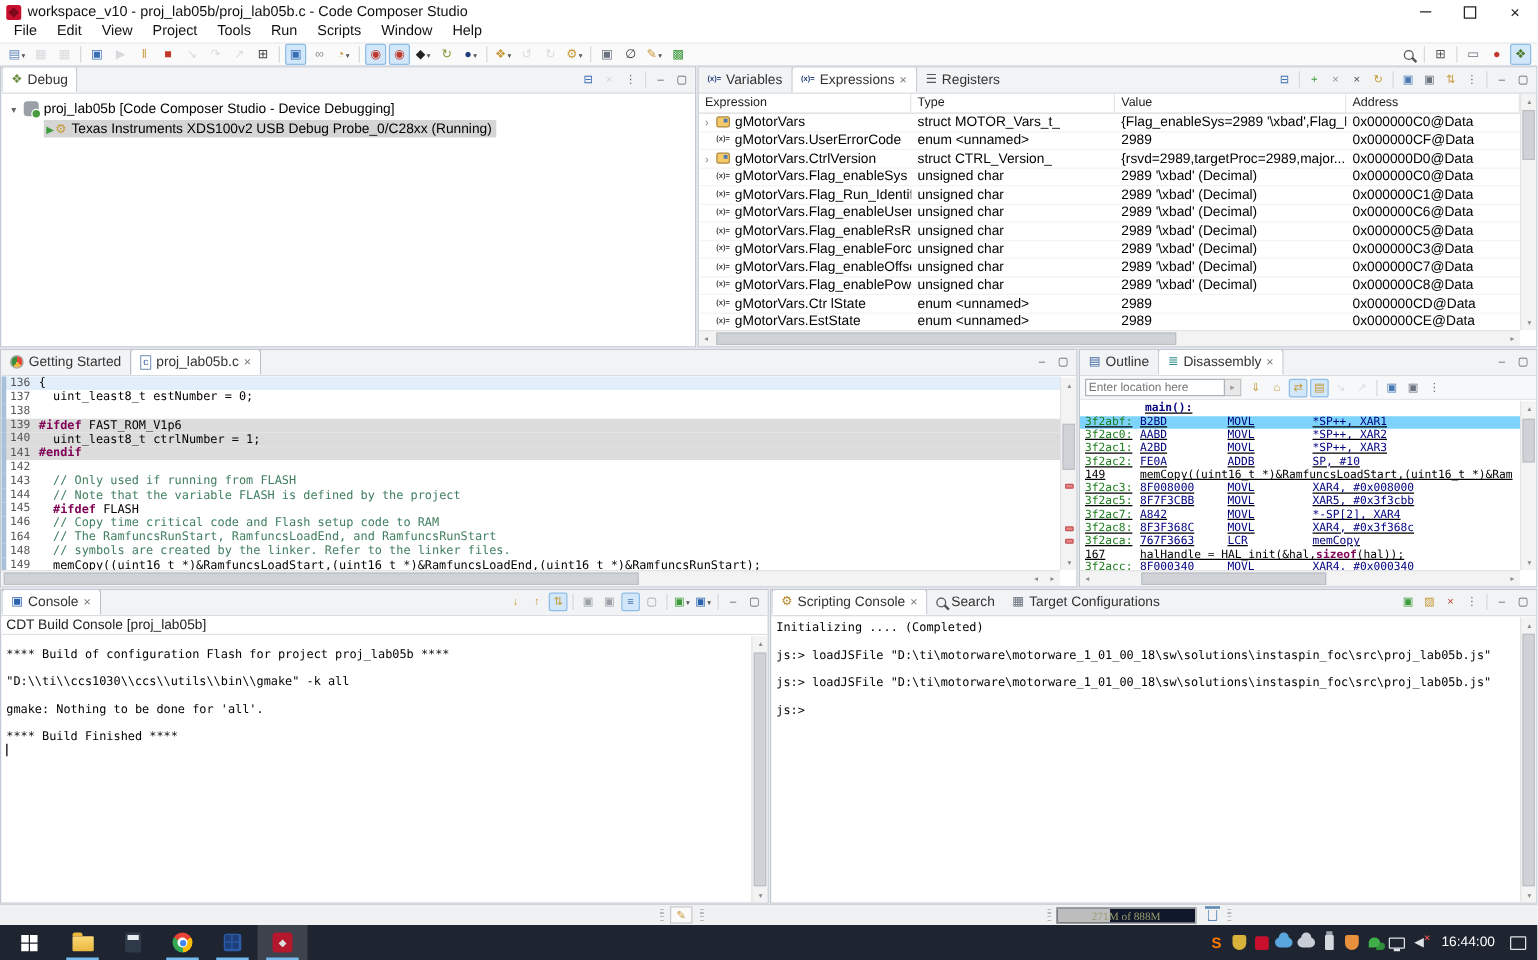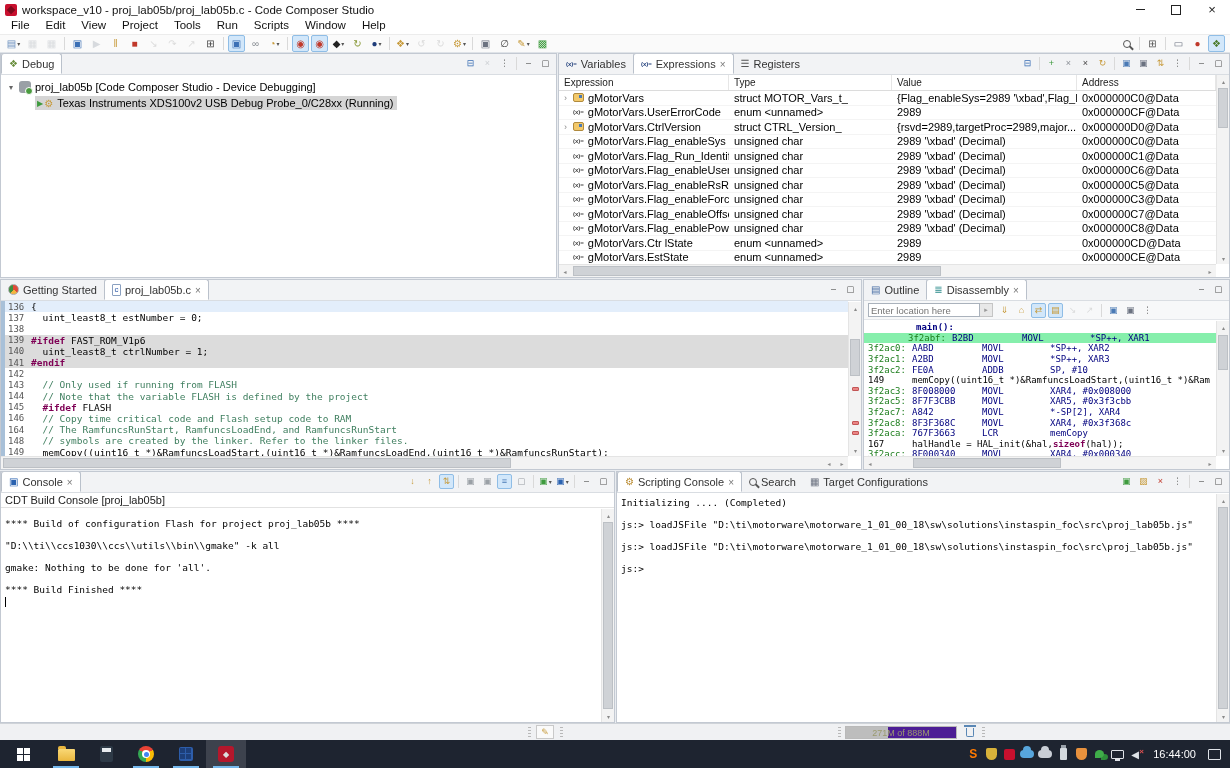--- a/index.html
+++ b/index.html
@@ -71,23 +71,23 @@
 .edline.gry{background:#dcdcdc;}
 .edline .chg{width:4px;height:100%;background:#a8c0d8;flex:none;}
 .edline .ln{width:26px;padding-left:3px;color:#555;font-size:9px;flex:none;}
 .kw{color:#7f0055;font-weight:bold;}
 .cm{color:#3f7f5f;}
 .pl{color:#000;}
 
 .dishead{height:19px;min-height:19px;background:#f7f8f9;border-bottom:1px solid #e3e6ea;display:flex;align-items:center;padding-left:4px;}
 .locinput{width:112px;height:14px;font-size:9.5px;border:1px solid #aab2bc;padding:0 2px;color:#333;font-family:"Liberation Sans",sans-serif;}
 .locbtn{width:13px;height:14px;background:#e8e8e8;border:1px solid #c5c5c5;border-left:none;margin-right:3px;display:flex;align-items:center;justify-content:center;font-size:7px;color:#999;}
-.disbody{flex:1;font-family:"DejaVu Sans Mono",monospace;font-size:9px;overflow:hidden;padding-top:2px;padding-right:13px;}
+.disbody{flex:1;font-family:"DejaVu Sans Mono",monospace;font-size:9px;overflow:hidden;padding-top:2px;padding-right:13px;text-decoration:underline;}
 .dline{height:10.6px;display:flex;align-items:center;white-space:pre;}
-.dline.dcur{background:#86efac;padding-left:40px;}
+.dline.dcur{background:#7dd3fc;}
 .daddr{width:48px;padding-left:4px;color:#1c7d1c;flex:none;}
 .dsrcnum{color:#000;}
 .dcode{width:70px;color:#00007f;flex:none;}
 .dmn{width:68px;color:#00007f;flex:none;}
 .dops{color:#00007f;}
 .dsrc{color:#000;}
 .dlabel{padding-left:52px;color:#000080;font-weight:bold;}
 
 .subtitlebar{height:15px;min-height:15px;font-size:11px;color:#222;padding:1px 0 0 4px;border-bottom:1px solid #e2e2e2;background:#fff;}
 .conbody{flex:1;font-family:"DejaVu Sans Mono",monospace;font-size:9.5px;padding:10px 14px 0 4px;overflow:hidden;}
@@ -97,21 +97,21 @@
 
 .sbv{position:absolute;width:13px;background:#f3f3f3;border-left:1px solid #e4e4e4;}
 .sbh{position:absolute;height:13px;background:#f3f3f3;border-top:1px solid #e4e4e4;}
 .sbt{position:absolute;background:#cfd2d6;border:1px solid #bcc0c5;}
 .sba{position:absolute;width:13px;height:12px;font-size:6px;color:#8a8a8a;display:flex;align-items:center;justify-content:center;}
 .ovmark{position:absolute;width:7px;height:4px;background:#e98585;border:1px solid #c25555;border-radius:1px;right:2px;}
 
 .statusbar{position:absolute;top:723px;left:0;width:1230px;height:17px;background:#f0f1f3;border-top:1px solid #cfd3d8;}
 .grip{position:absolute;top:3px;width:3px;height:11px;background:repeating-linear-gradient(#b8b8b8 0 1px,transparent 1px 3px);}
 .statico{position:absolute;left:536px;top:1px;width:18px;height:14px;border:1px solid #c9c9c9;background:#fafafa;display:flex;align-items:center;justify-content:center;font-size:9px;color:#c79a3a;}
-.heap{position:absolute;left:845px;top:2px;width:112px;height:13px;border:1px solid #b9b9b9;background:#4c1d95;overflow:hidden;}
+.heap{position:absolute;left:845px;top:2px;width:112px;height:13px;border:1px solid #b9b9b9;background:#0f172a;overflow:hidden;font-family:Liberation Serif, serif;}
 .heapfill{position:absolute;left:0;top:0;bottom:0;width:38%;background:#bdbdbd;}
 .heaptxt{position:absolute;left:0;right:0;text-align:center;font-size:9px;line-height:12px;color:#9a9a6e;}
 .trashbtn{position:absolute;left:962px;top:2px;width:15px;height:13px;display:flex;align-items:center;justify-content:center;}
 .trashico{width:8px;height:9px;border:1px solid #5a87b5;border-top:none;border-radius:0 0 2px 2px;position:relative;}
 .trashico::before{content:"";position:absolute;top:-3px;left:-3px;width:12px;height:2px;background:#5a87b5;}
 
 .taskbar{position:absolute;top:740px;left:0;width:1230px;height:28px;background:#1e2430;display:flex;align-items:stretch;}
 .tapp{width:40px;display:flex;align-items:center;justify-content:center;position:relative;flex:none;}
 .tapp.active{background:rgba(255,255,255,.14);}
 .tapp.running::after{content:"";position:absolute;bottom:0;left:7px;right:7px;height:2px;background:#76b9ed;}

